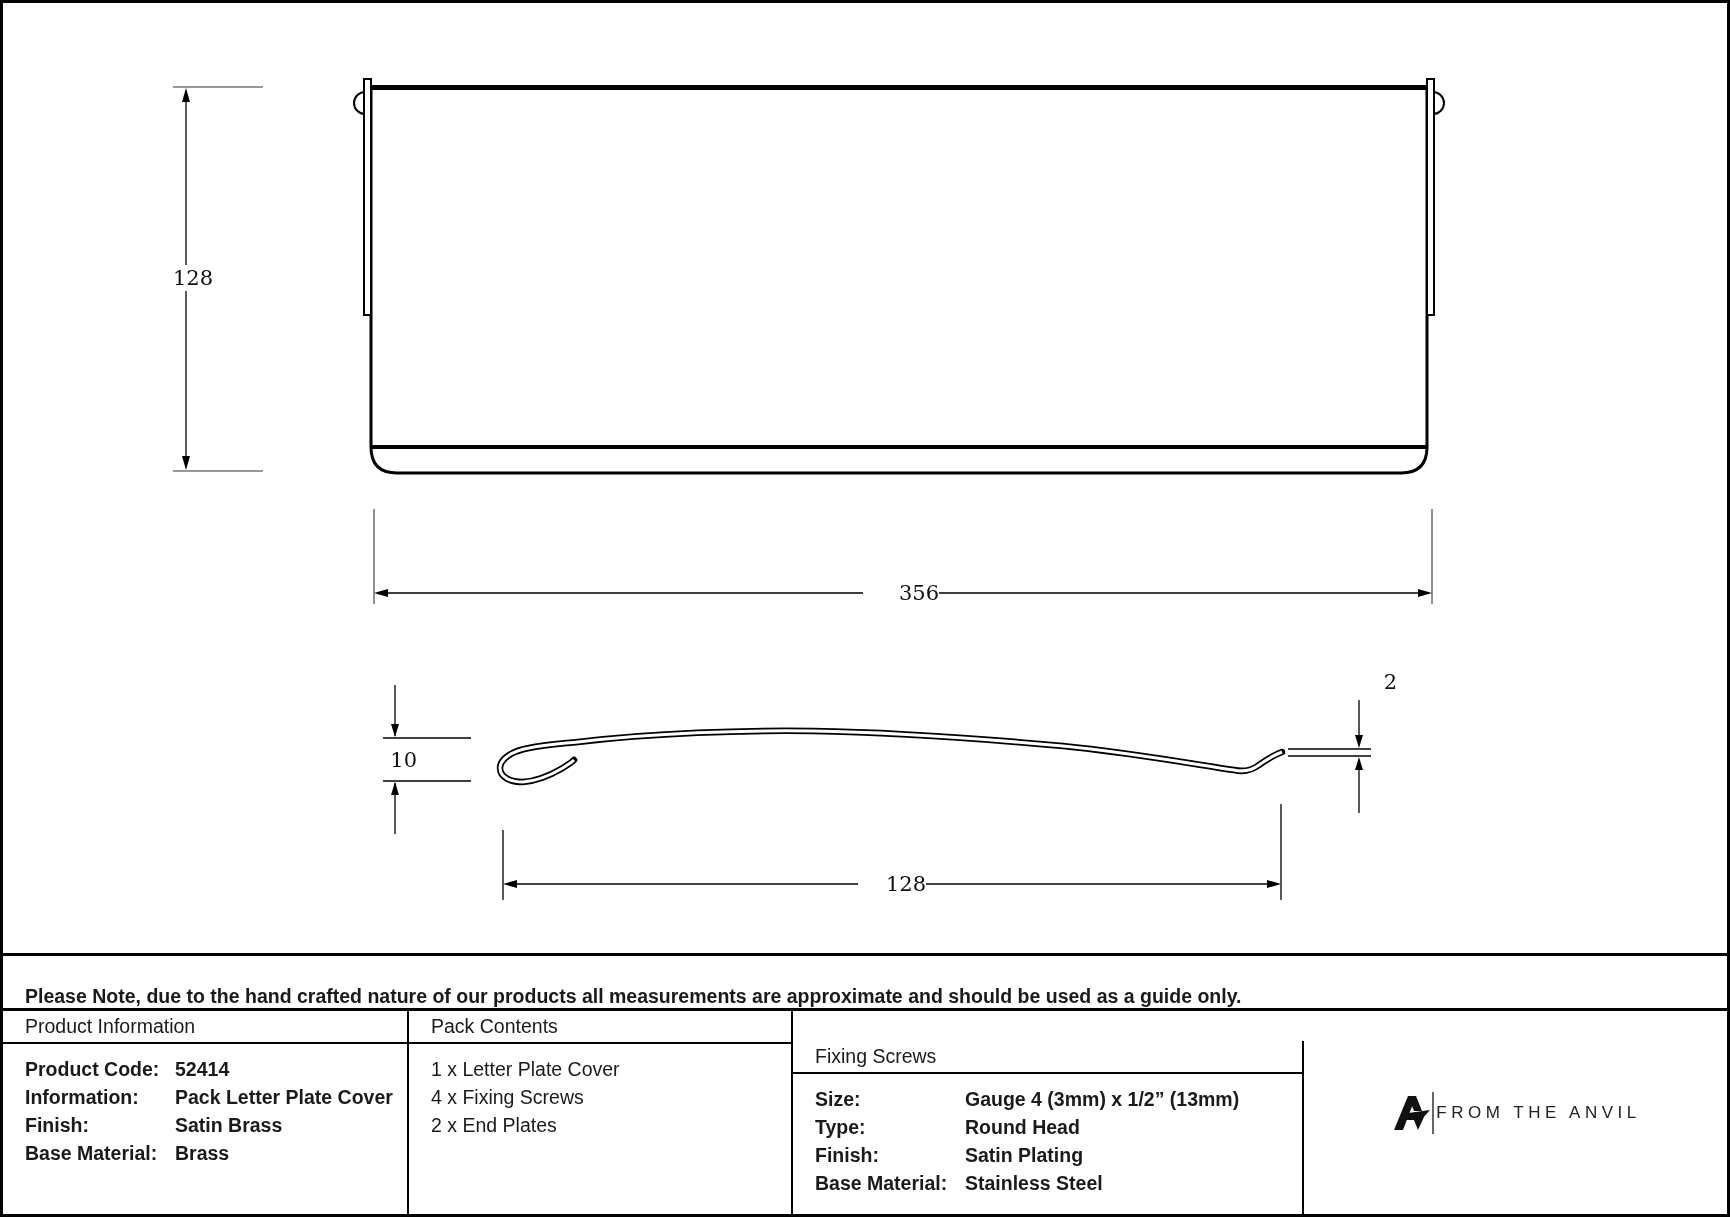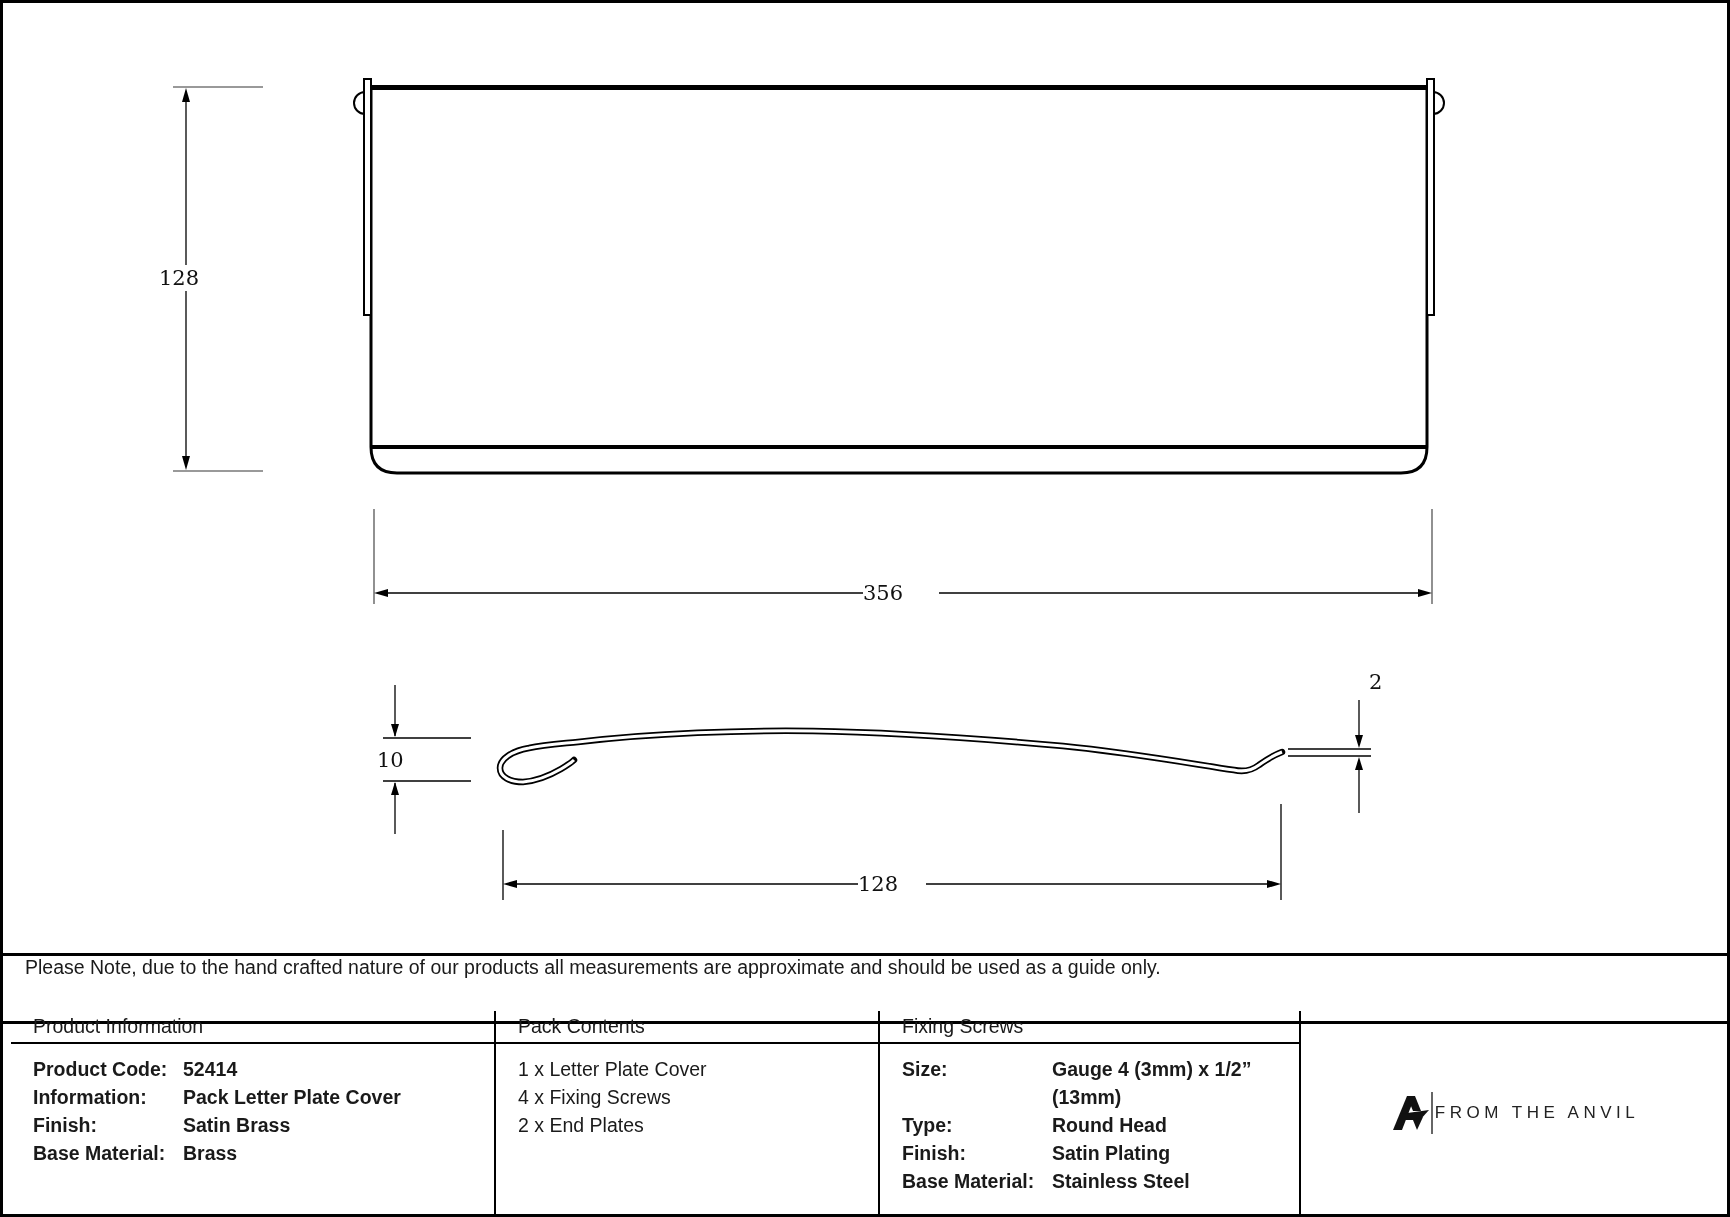--- a/index.html
+++ b/index.html
@@ -13,43 +13,44 @@
     color:#1a1a1a;
     overflow:hidden;
   }
   
   #drawing-svg{position:absolute;left:0;top:0;}
   .dim-label{
     position:absolute;
     font-family:"DejaVu Serif", serif;
     font-size:21px;
     color:#111;
-    text-align:left;
+    text-align:right;
     line-height:26px;
   }
   .dim-label.on-line{background:#ffffff;}
   
   .notice-bar{
-    position:absolute;left:0;top:950px;width:1724px;height:71px;
+    position:absolute;left:0;top:950px;width:1724px;height:58px;
     box-sizing:border-box;
     border-top:3px solid #000;
     border-bottom:3px solid #000;
-    display:flex;align-items:flex-start;
+    display:flex;align-items:flex-end;
     padding-left:22px;
     font-size:19.5px;
+    font-weight:bold;
   }
   
   .spec-table{
     position:absolute;left:0;top:1008px;width:1724px;height:203px;
     display:flex;flex-direction:row;
   }
   .spec-col{box-sizing:border-box;border-right:2px solid #000;}
-  .spec-col.col-product{width:493px;padding-left:8px;}
+  .spec-col.col-product{width:406px;}
   .spec-col.col-pack{width:384px;}
-  .spec-col.col-screws{width:421px;}
+  .spec-col.col-screws{width:511px;margin-top:30px;}
   .spec-col.col-logo{flex:1;border-right:none;display:flex;align-items:center;justify-content:center;}
   .spec-header{
     box-sizing:border-box;height:33px;
     border-bottom:2px solid #000;
     display:flex;align-items:center;
     padding-left:22px;
     font-size:19.5px;
   }
   .spec-body{padding:11px 0 0 22px;font-size:19.5px;line-height:28px;}
   .spec-row{display:flex;font-weight:bold;}

